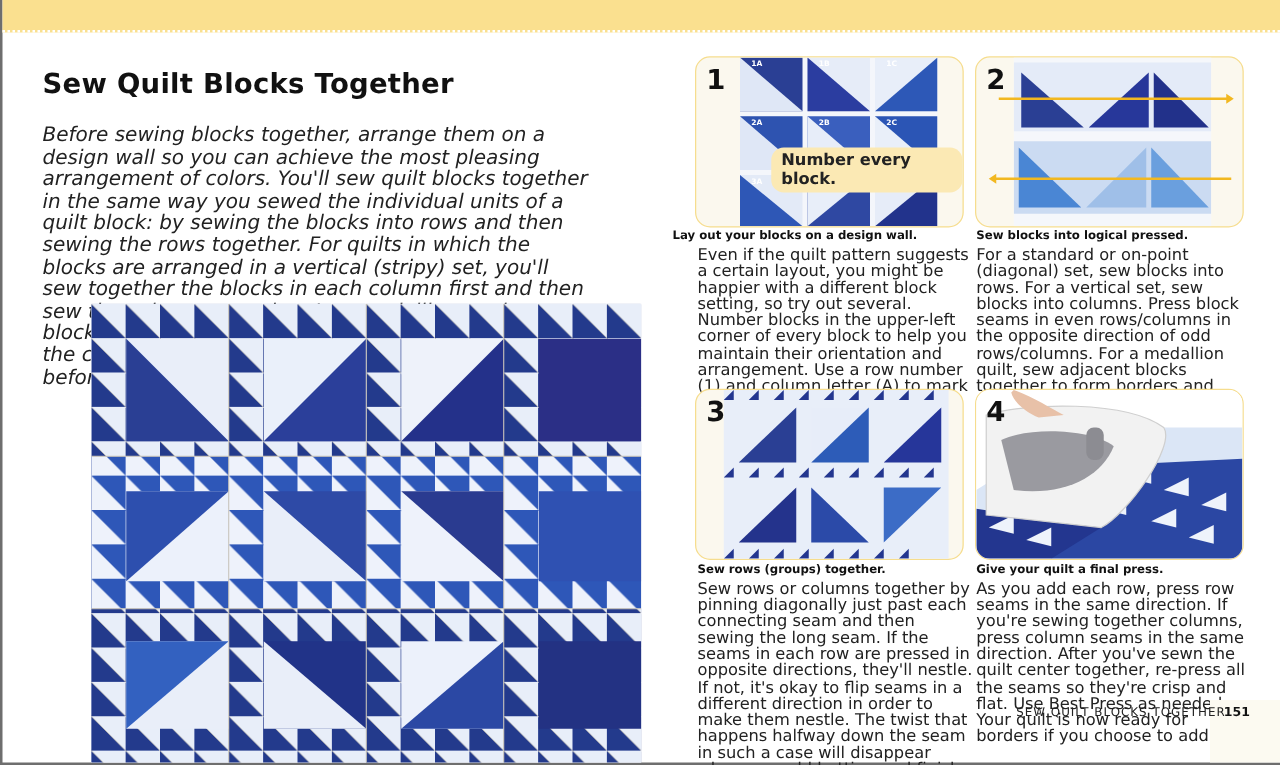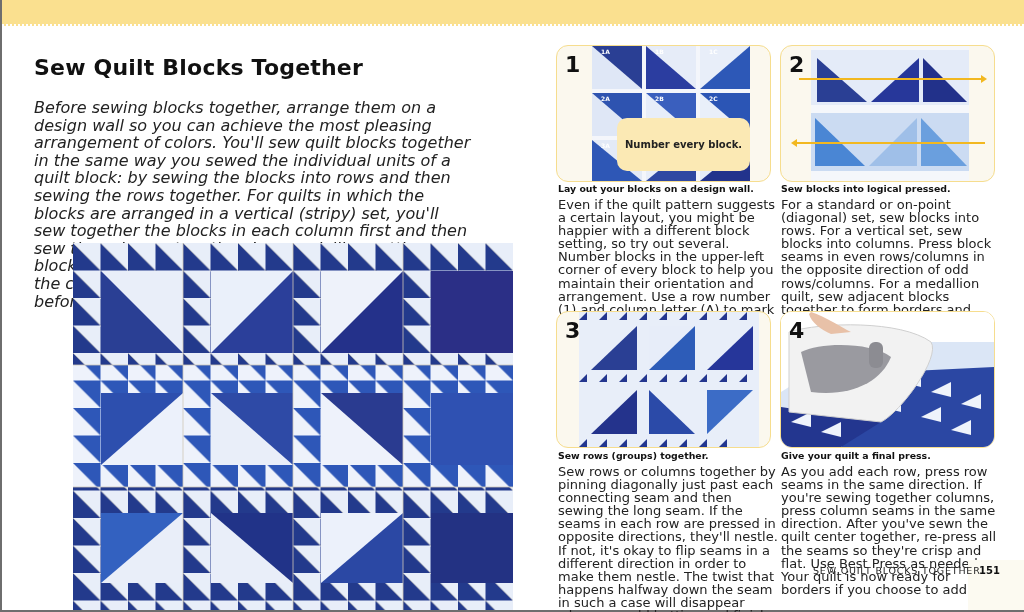--- a/index.html
+++ b/index.html
@@ -36,22 +36,22 @@
   
   .card {
     position: absolute; width: 213px; height: 135px;
     border: 1.5px solid #f6dd8e; border-radius: 12px; overflow: hidden; background: #fbf8ee;
   }
   .card-img { position: absolute; left: 26px; top: 0; right: 0; bottom: 0; }
   .step-num {
     position: absolute; left: 8px; top: 6px; font-size: 22px; font-weight: bold; color: #111; z-index: 3;
   }
   .callout {
-    position: absolute; left: 60px; top: 72px; padding: 21px 8px; border-radius: 10px;
-    background: #fbe9b4; font-size: 10px; font-weight: bold; color: #222; z-index: 3;
+    position: absolute; left: 60px; top: 72px; padding: 3px 8px; border-radius: 10px;
+    background: #fbe9b4; font-size: 13px; font-weight: bold; color: #222; z-index: 3;
   }
   .block-label { position: absolute; font-size: 6px; font-weight: bold; color: #fff; z-index: 3; }
 
   .step-heading { position: absolute; font-size: 9.4px; font-weight: bold; color: #111; }
   .step-body { position: absolute; width: 220px; font-size: 13px; line-height: 13.1px; color: #222; }
 
   .footer-label { position: absolute; left: 813px; top: 565px; font-size: 9.5px; letter-spacing: 0.8px; color: #222; }
   .folio-bg { position: absolute; left: 968px; top: 560px; width: 56px; height: 50px; background: #fcfaf1; }
   .folio { position: absolute; left: 979px; top: 565px; font-size: 10px; font-weight: bold; color: #111; }
   .arrow { position: absolute; height: 2px; background: #f2b820; z-index: 2; }
@@ -156,21 +156,21 @@
   <span class="block-label" style="left:98px;top:2px">1B</span>
   <span class="block-label" style="left:152px;top:2px">1C</span>
   <span class="block-label" style="left:44px;top:49px">2A</span>
   <span class="block-label" style="left:98px;top:49px">2B</span>
   <span class="block-label" style="left:152px;top:49px">2C</span>
   <span class="block-label" style="left:44px;top:96px">3A</span>
   <span class="block-label" style="left:98px;top:96px">3B</span>
   <span class="block-label" style="left:152px;top:96px">3C</span>
   <span class="callout">Number every block.</span>
 </div>
-<div class="step-heading" style="left:558px; top:183px;">Lay out your blocks on a design wall.</div>
+<div class="step-heading" style="left:538px; top:183px;">Lay out your blocks on a design wall.</div>
 <div class="step-body" style="left:558px; top:198px;">Even if the quilt pattern suggests a certain layout, you might be happier with a different block setting, so try out several. Number blocks in the upper-left corner of every block to help you maintain their orientation and arrangement. Use a row number (1) and column letter (A) to mark blocks.</div>
 
 <div class="card" style="left:780px; top:45px;">
   <span class="step-num">2</span>
   <div class="card-img" style="left:30px; right:25px; background:#f5f7fb;">
     <svg width="158" height="135" viewBox="0 0 158 135">
       <rect x="0" y="4" width="158" height="55" fill="#e4ebf8"></rect>
       <polygon points="6,12 56,56 6,56" fill="#2a3f94"></polygon>
       <polygon points="60,56 108,12 108,56" fill="#27379a"></polygon>
       <polygon points="112,12 156,56 112,56" fill="#22318a"></polygon>

